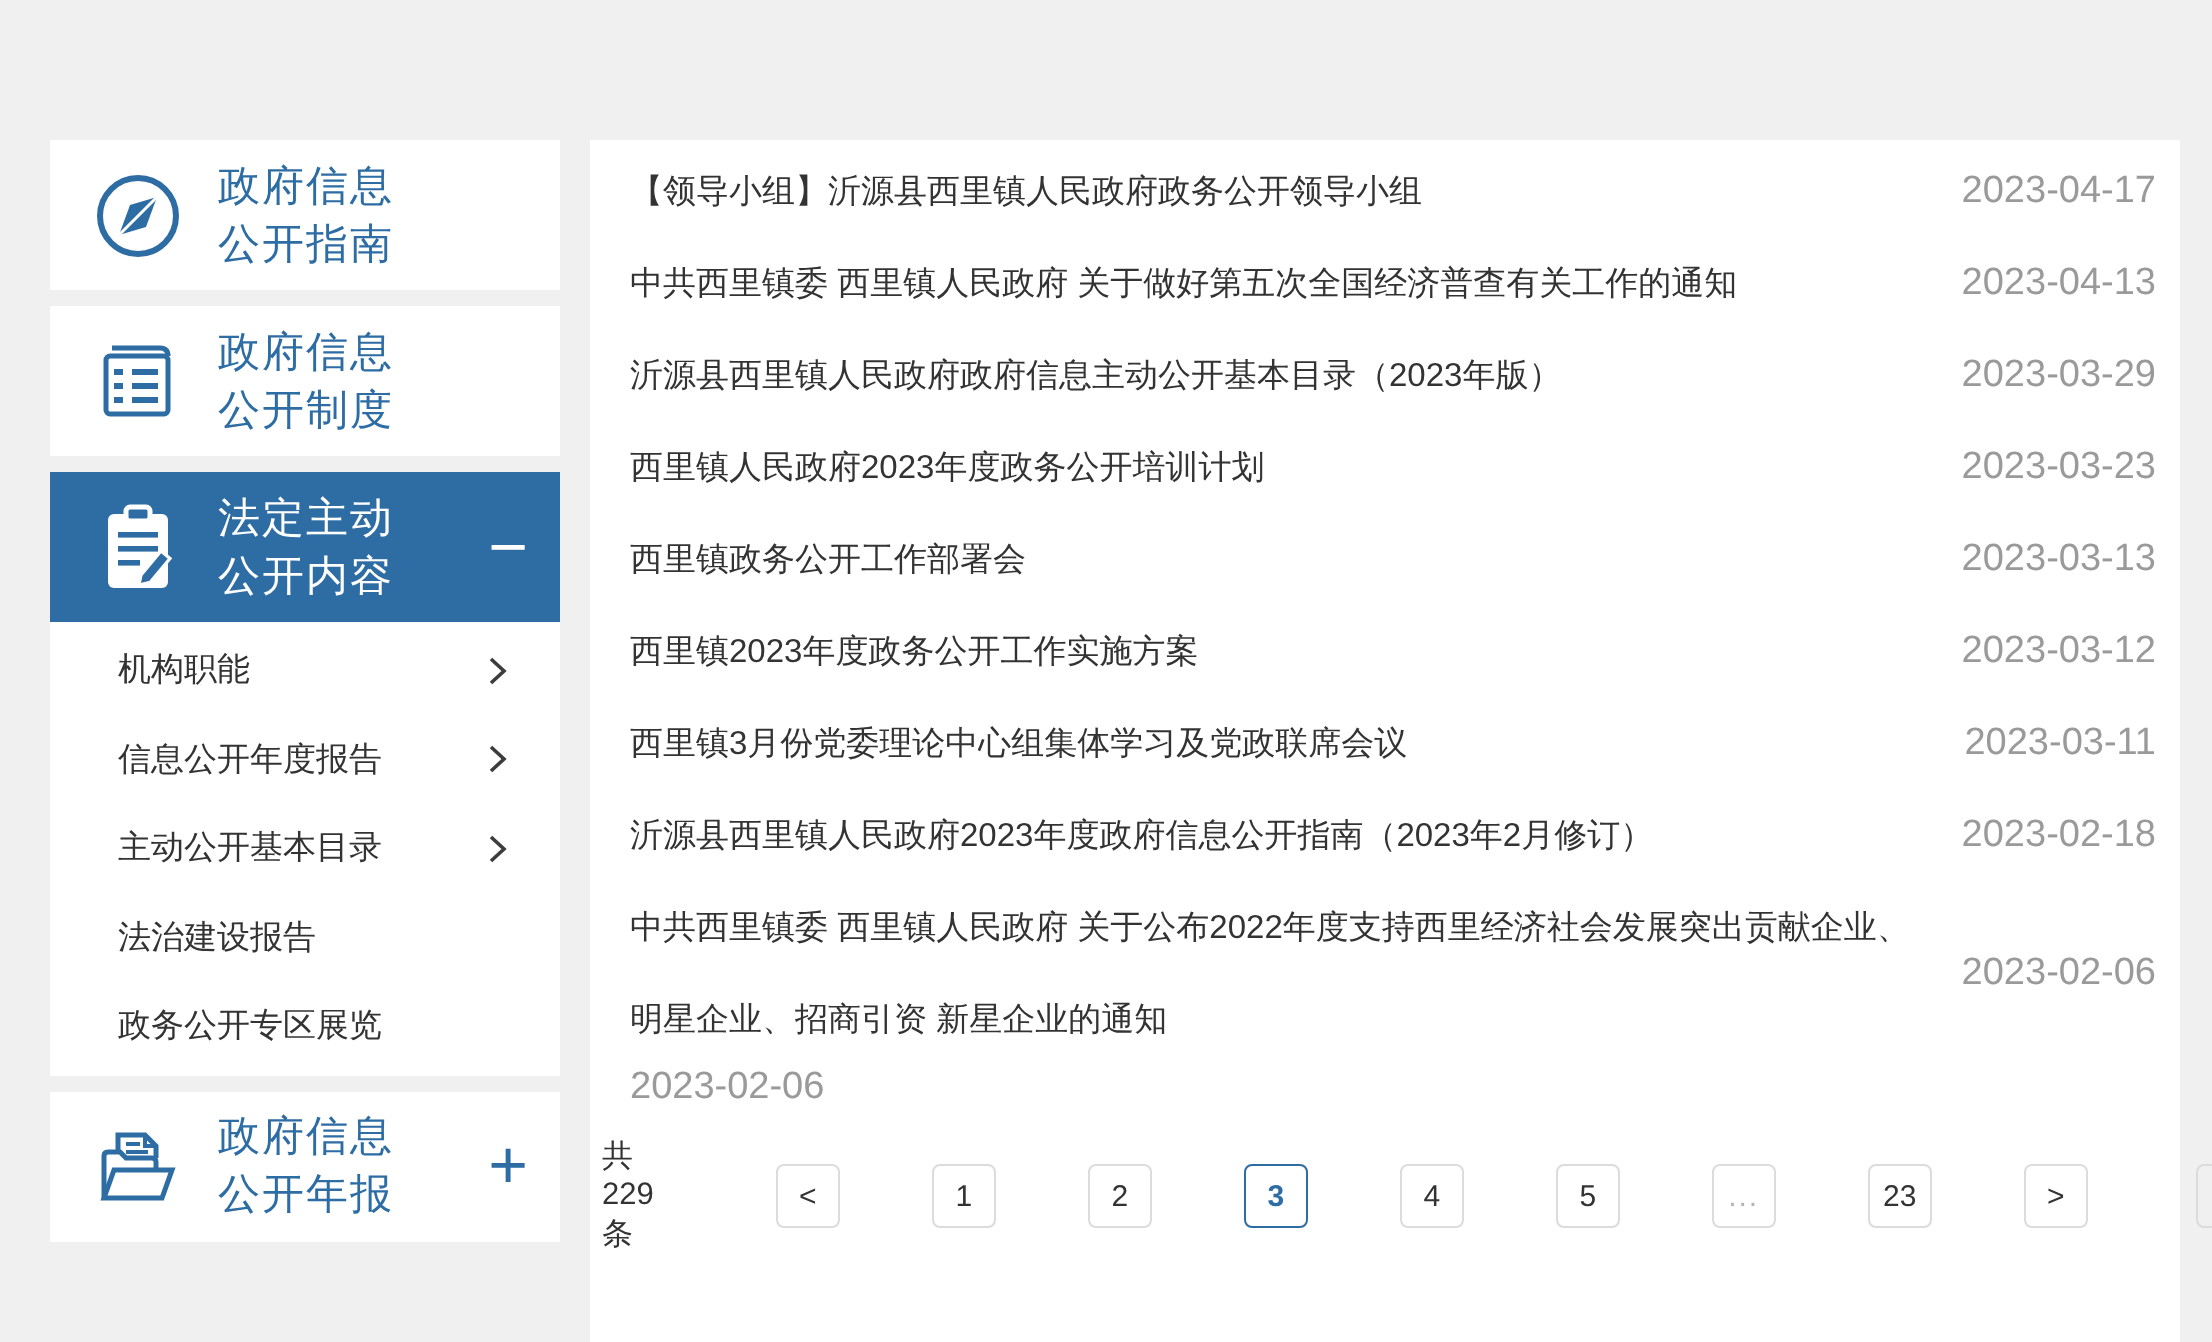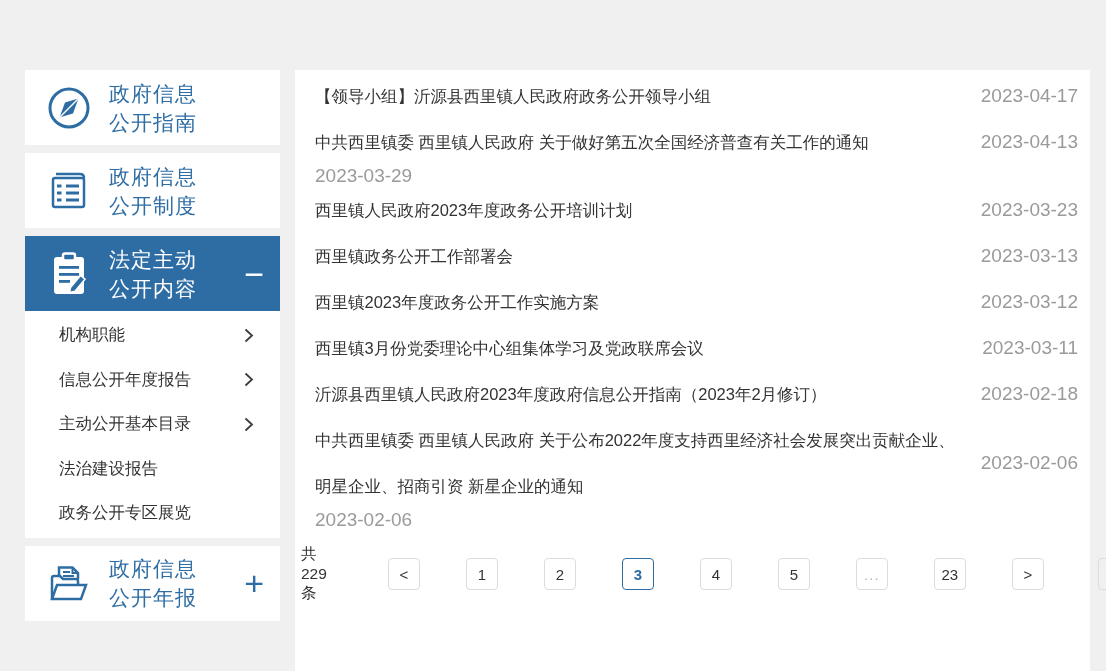--- a/index.html
+++ b/index.html
@@ -182,20 +182,21 @@
   <div class="list">
     <div class="row">
       <span class="title">【领导小组】沂源县西里镇人民政府政务公开领导小组</span>
       <span class="date">2023-04-17</span>
     </div>
     <div class="row">
       <span class="title">中共西里镇委 西里镇人民政府 关于做好第五次全国经济普查有关工作的通知</span>
       <span class="date">2023-04-13</span>
     </div>
     <div class="row">
+      <span class="title">沂源县西里镇人民政府政府信息主动公开基本目录（2023年版）</span>
       <span class="date">2023-03-29</span>
     </div>
     <div class="row">
       <span class="title">西里镇人民政府2023年度政务公开培训计划</span>
       <span class="date">2023-03-23</span>
     </div>
     <div class="row">
       <span class="title">西里镇政务公开工作部署会</span>
       <span class="date">2023-03-13</span>
     </div>

